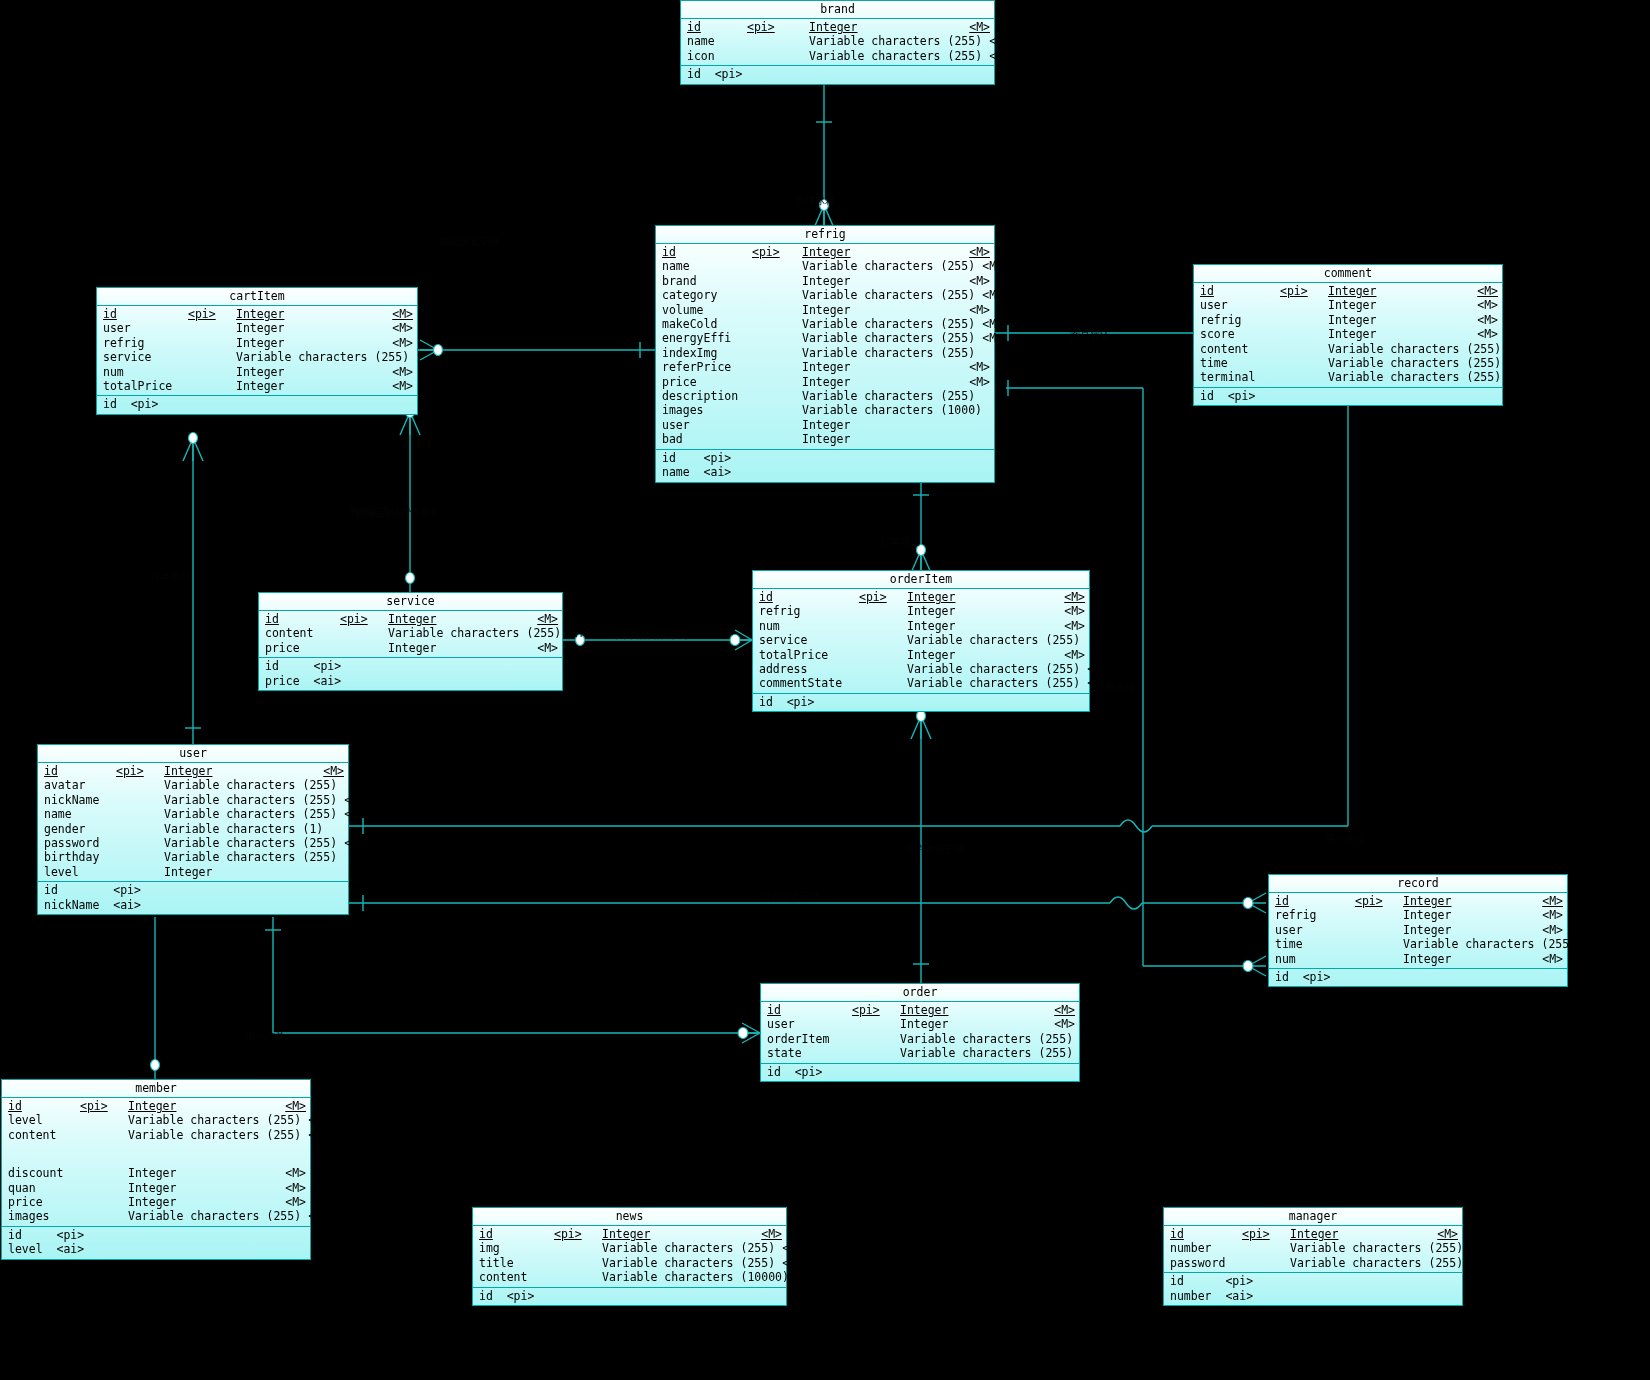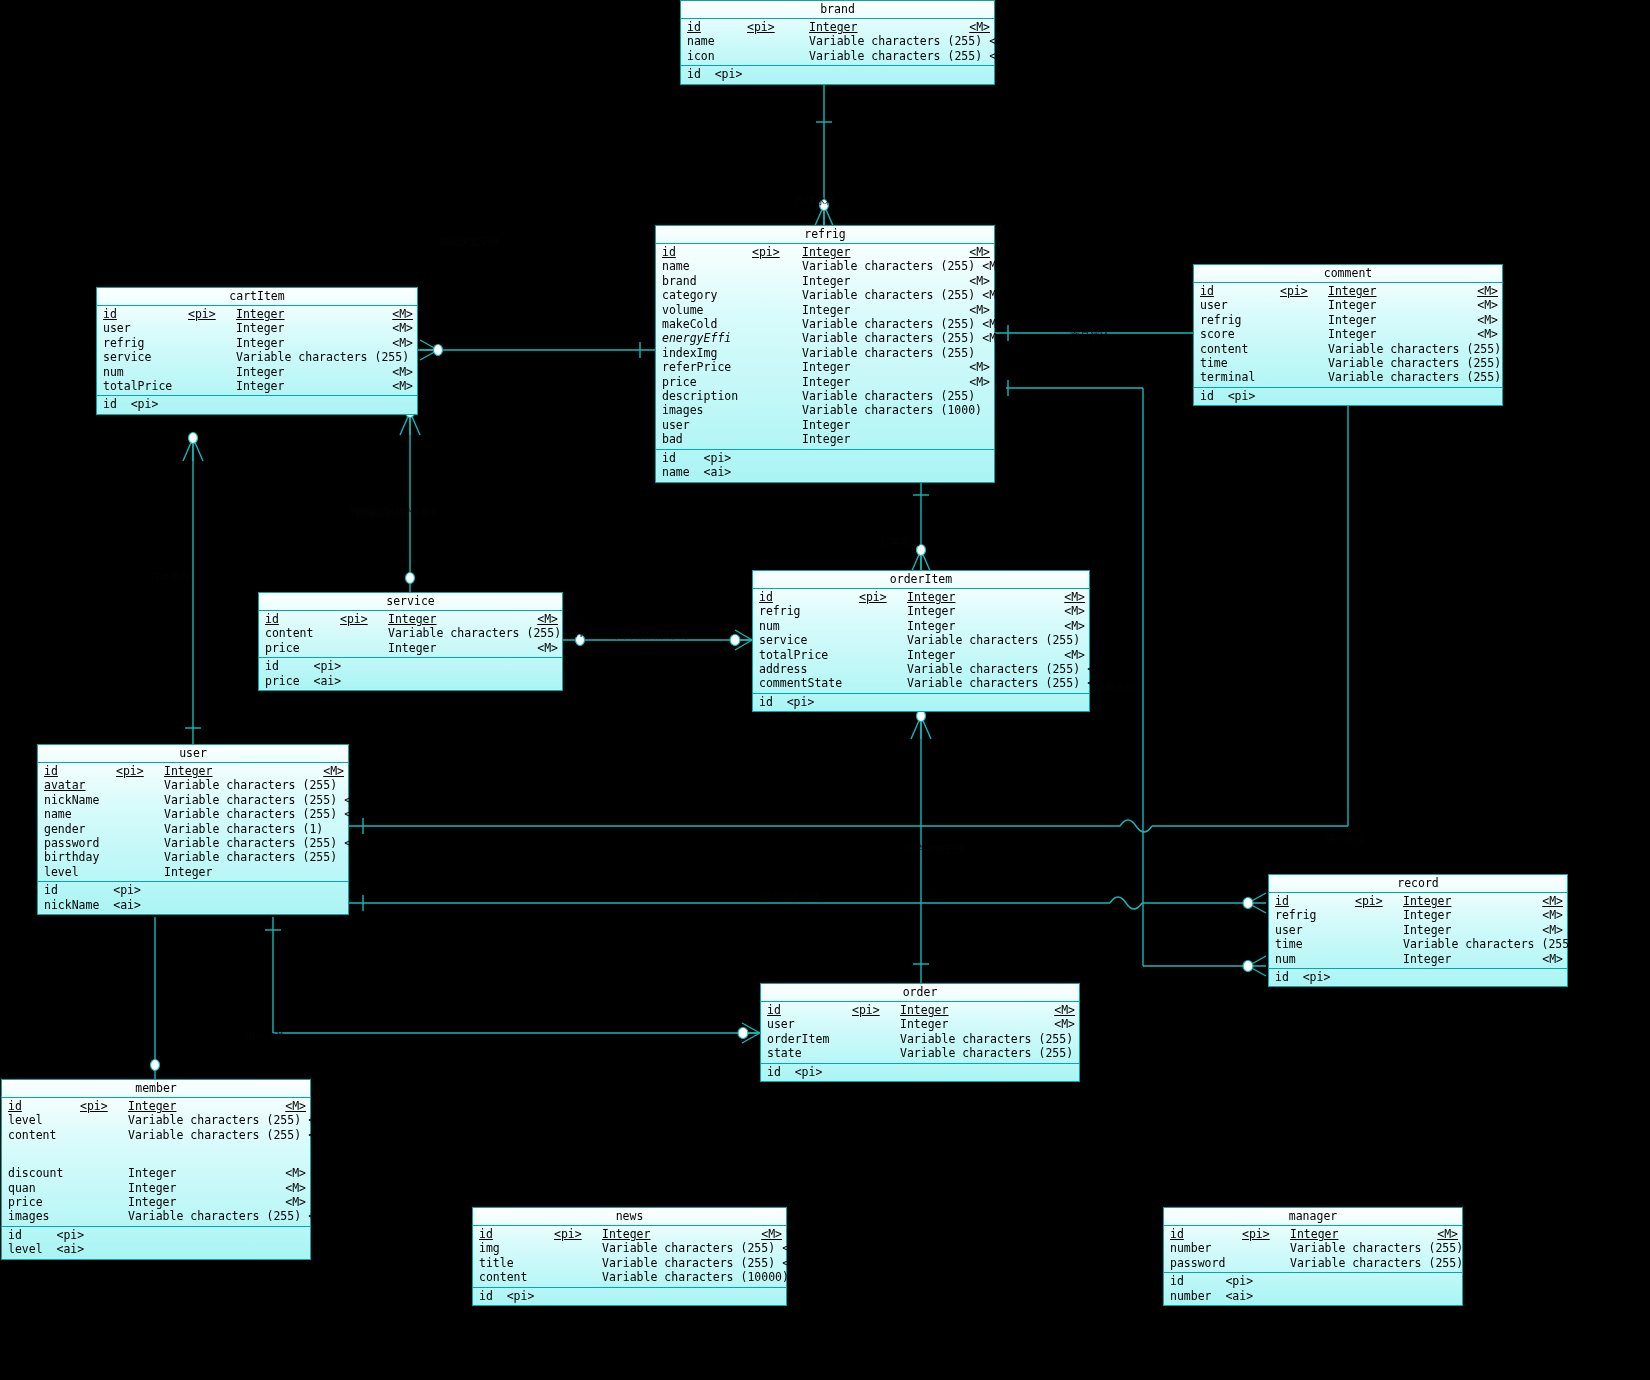--- a/index.html
+++ b/index.html
@@ -130,21 +130,21 @@
       </div>
       <div class="entity" style="left: 655px; top: 225px; width: 340px;">
         <div class="ent-title">refrig</div>
         <div class="ent-attrs">
           <div class="row"><span class="c-name u" style="width: 90px;">id</span><span class="c-pi u" style="width: 50px;">&lt;pi&gt;</span><span class="c-type u">Integer</span><span class="c-m u" style="width: 28px; text-align: right;">&lt;M&gt;</span></div>
           <div class="row"><span class="c-name" style="width: 90px;">name</span><span class="c-pi" style="width: 50px;"></span><span class="c-type">Variable characters (255)</span><span class="c-m" style="width: 28px; text-align: right;">&lt;M&gt;</span></div>
           <div class="row"><span class="c-name" style="width: 90px;">brand</span><span class="c-pi" style="width: 50px;"></span><span class="c-type">Integer</span><span class="c-m" style="width: 28px; text-align: right;">&lt;M&gt;</span></div>
           <div class="row"><span class="c-name" style="width: 90px;">category</span><span class="c-pi" style="width: 50px;"></span><span class="c-type">Variable characters (255)</span><span class="c-m" style="width: 28px; text-align: right;">&lt;M&gt;</span></div>
           <div class="row"><span class="c-name" style="width: 90px;">volume</span><span class="c-pi" style="width: 50px;"></span><span class="c-type">Integer</span><span class="c-m" style="width: 28px; text-align: right;">&lt;M&gt;</span></div>
           <div class="row"><span class="c-name" style="width: 90px;">makeCold</span><span class="c-pi" style="width: 50px;"></span><span class="c-type">Variable characters (255)</span><span class="c-m" style="width: 28px; text-align: right;">&lt;M&gt;</span></div>
-          <div class="row"><span class="c-name" style="width: 90px; font-style: italic;">energyEffi</span><span class="c-pi" style="width: 50px;"></span><span class="c-type">Variable characters (255)</span><span class="c-m" style="width: 28px; text-align: right;">&lt;M&gt;</span></div>
+          <div class="row"><span class="c-name" style="width: 90px;">energyEffi</span><span class="c-pi" style="width: 50px;"></span><span class="c-type">Variable characters (255)</span><span class="c-m" style="width: 28px; text-align: right;">&lt;M&gt;</span></div>
           <div class="row"><span class="c-name" style="width: 90px;">indexImg</span><span class="c-pi" style="width: 50px;"></span><span class="c-type">Variable characters (255)</span><span class="c-m" style="width: 28px; text-align: right;"></span></div>
           <div class="row"><span class="c-name" style="width: 90px;">referPrice</span><span class="c-pi" style="width: 50px;"></span><span class="c-type">Integer</span><span class="c-m" style="width: 28px; text-align: right;">&lt;M&gt;</span></div>
           <div class="row"><span class="c-name" style="width: 90px;">price</span><span class="c-pi" style="width: 50px;"></span><span class="c-type">Integer</span><span class="c-m" style="width: 28px; text-align: right;">&lt;M&gt;</span></div>
           <div class="row"><span class="c-name" style="width: 90px;">description</span><span class="c-pi" style="width: 50px;"></span><span class="c-type">Variable characters (255)</span><span class="c-m" style="width: 28px; text-align: right;"></span></div>
           <div class="row"><span class="c-name" style="width: 90px;">images</span><span class="c-pi" style="width: 50px;"></span><span class="c-type">Variable characters (1000)</span><span class="c-m" style="width: 28px; text-align: right;"></span></div>
           <div class="row"><span class="c-name" style="width: 90px;">user</span><span class="c-pi" style="width: 50px;"></span><span class="c-type">Integer</span><span class="c-m" style="width: 28px; text-align: right;"></span></div>
           <div class="row"><span class="c-name" style="width: 90px;">bad</span><span class="c-pi" style="width: 50px;"></span><span class="c-type">Integer</span><span class="c-m" style="width: 28px; text-align: right;"></span></div>
         </div>
         <div class="ent-ids">
           <div class="idrow">id    &lt;pi&gt;</div>
@@ -204,21 +204,21 @@
           <div class="row"><span class="c-name" style="width: 100px;">commentState</span><span class="c-pi" style="width: 48px;"></span><span class="c-type">Variable characters (255)</span><span class="c-m" style="width: 28px; text-align: right;">&lt;M&gt;</span></div>
         </div>
         <div class="ent-ids">
           <div class="idrow">id  &lt;pi&gt;</div>
         </div>
       </div>
       <div class="entity" style="left: 37px; top: 744px; width: 312px;">
         <div class="ent-title">user</div>
         <div class="ent-attrs">
           <div class="row"><span class="c-name u" style="width: 72px;">id</span><span class="c-pi u" style="width: 48px;">&lt;pi&gt;</span><span class="c-type u">Integer</span><span class="c-m u" style="width: 28px; text-align: right;">&lt;M&gt;</span></div>
-          <div class="row"><span class="c-name" style="width: 72px; text-decoration: underline;">avatar</span><span class="c-pi" style="width: 48px;"></span><span class="c-type">Variable characters (255)</span><span class="c-m" style="width: 28px; text-align: right;"></span></div>
+          <div class="row"><span class="c-name" style="width: 72px;">avatar</span><span class="c-pi" style="width: 48px;"></span><span class="c-type">Variable characters (255)</span><span class="c-m" style="width: 28px; text-align: right;"></span></div>
           <div class="row"><span class="c-name" style="width: 72px;">nickName</span><span class="c-pi" style="width: 48px;"></span><span class="c-type">Variable characters (255)</span><span class="c-m" style="width: 28px; text-align: right;">&lt;M&gt;</span></div>
           <div class="row"><span class="c-name" style="width: 72px;">name</span><span class="c-pi" style="width: 48px;"></span><span class="c-type">Variable characters (255)</span><span class="c-m" style="width: 28px; text-align: right;">&lt;M&gt;</span></div>
           <div class="row"><span class="c-name" style="width: 72px;">gender</span><span class="c-pi" style="width: 48px;"></span><span class="c-type">Variable characters (1)</span><span class="c-m" style="width: 28px; text-align: right;"></span></div>
           <div class="row"><span class="c-name" style="width: 72px;">password</span><span class="c-pi" style="width: 48px;"></span><span class="c-type">Variable characters (255)</span><span class="c-m" style="width: 28px; text-align: right;">&lt;M&gt;</span></div>
           <div class="row"><span class="c-name" style="width: 72px;">birthday</span><span class="c-pi" style="width: 48px;"></span><span class="c-type">Variable characters (255)</span><span class="c-m" style="width: 28px; text-align: right;"></span></div>
           <div class="row"><span class="c-name" style="width: 72px;">level</span><span class="c-pi" style="width: 48px;"></span><span class="c-type">Integer</span><span class="c-m" style="width: 28px; text-align: right;"></span></div>
         </div>
         <div class="ent-ids">
           <div class="idrow">id        &lt;pi&gt;</div>
           <div class="idrow">nickName  &lt;ai&gt;</div>

